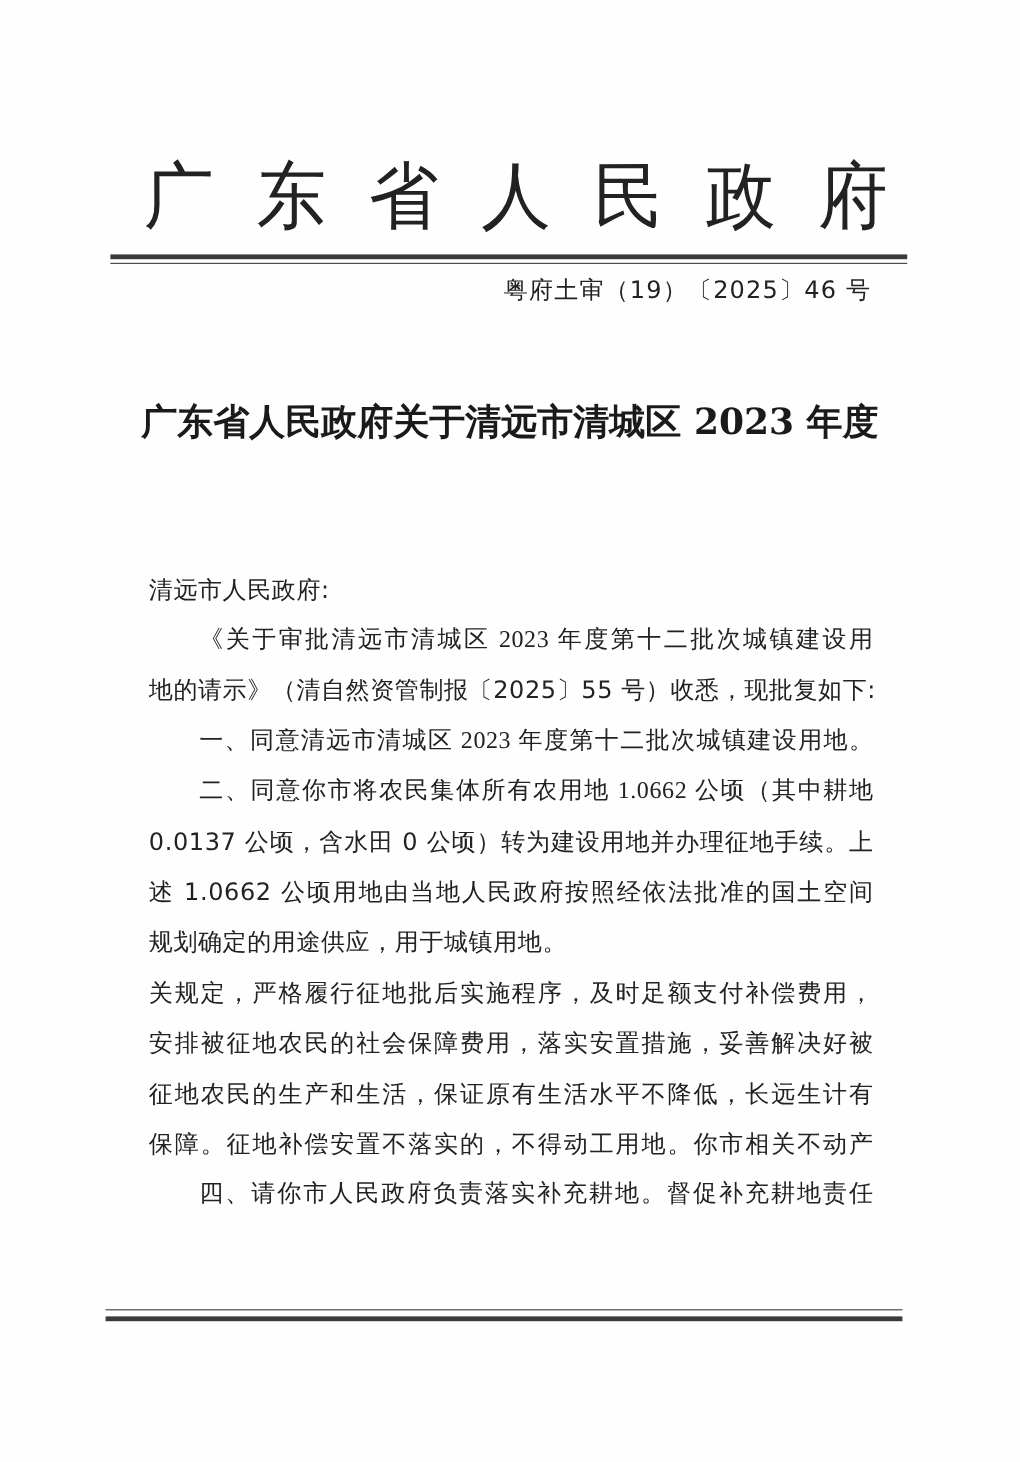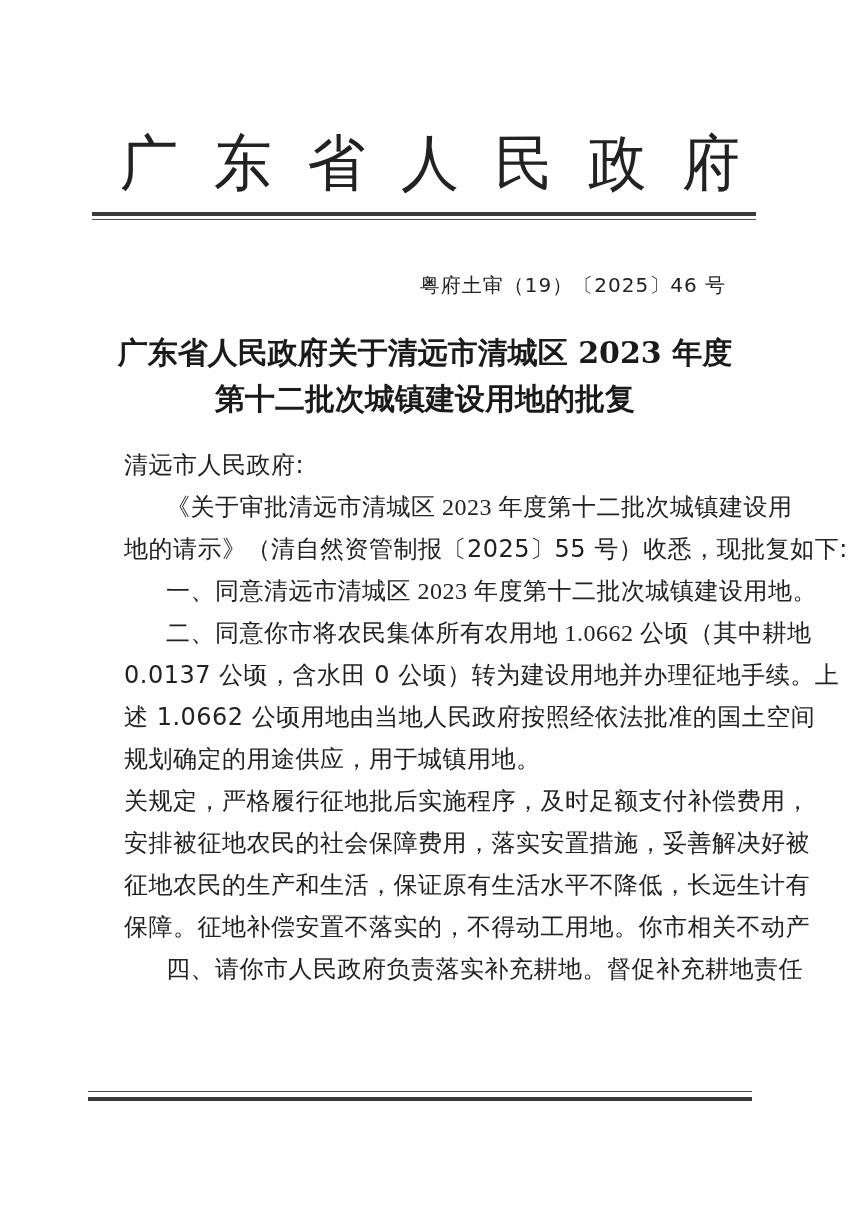--- a/index.html
+++ b/index.html
@@ -60,21 +60,20 @@
     }
     .doc-number {
       position: absolute;
       top: 226px;
       right: 124px;
       font-family: "DejaVu Sans", "Liberation Sans", sans-serif;
       font-size: 20px;
       line-height: 30px;
       color: #222;
       letter-spacing: 1px;
-      margin-top: 44px;
     }
     .doc-title {
       position: absolute;
       left: 100px;
       width: 650px;
       top: 330px;
       text-align: center;
       font-family: "DejaVu Serif", "Liberation Serif", serif;
       font-weight: bold;
       font-size: 30px;
@@ -82,23 +81,23 @@
       color: #1a1a1a;
     }
     .doc-title div {
       white-space: nowrap;
       text-align: center;
     }
     .body-text {
       position: absolute;
       left: 124px;
       width: 604px;
-      top: 444px;
+      top: 470px;
       font-family: "DejaVu Sans", "Liberation Sans", sans-serif;
-      font-size: 24px;
+      font-size: 20px;
       color: #222;
     }
     .line {
       height: 42px;
       line-height: 42px;
       white-space: nowrap;
       text-align: justify;
       text-align-last: justify;
       letter-spacing: 0.5px;
     }
@@ -141,21 +140,20 @@
     <span>府</span>
   </div>
 
   <div class="rule-top-thick"></div>
   <div class="rule-top-thin"></div>
 
   <div class="doc-number">粤府土审（19）〔2025〕46 号</div>
 
   <div class="doc-title">
     <div>广东省人民政府关于清远市清城区 2023 年度</div>
-    <div>第十二批次城镇建设用地的批复</div>
   </div>
 
   <div class="body-text">
     <div class="line last">清远市人民政府:</div>
     <div class="line indent">《关于审批清远市清城区 2023 年度第十二批次城镇建设用</div>
     <div class="line">地的请示》（清自然资管制报〔2025〕55 号）收悉，现批复如下:</div>
     <div class="line indent">一、同意清远市清城区 2023 年度第十二批次城镇建设用地。</div>
     <div class="line indent">二、同意你市将农民集体所有农用地 1.0662 公顷（其中耕地</div>
     <div class="line">0.0137 公顷，含水田 0 公顷）转为建设用地并办理征地手续。上</div>
     <div class="line">述 1.0662 公顷用地由当地人民政府按照经依法批准的国土空间</div>

